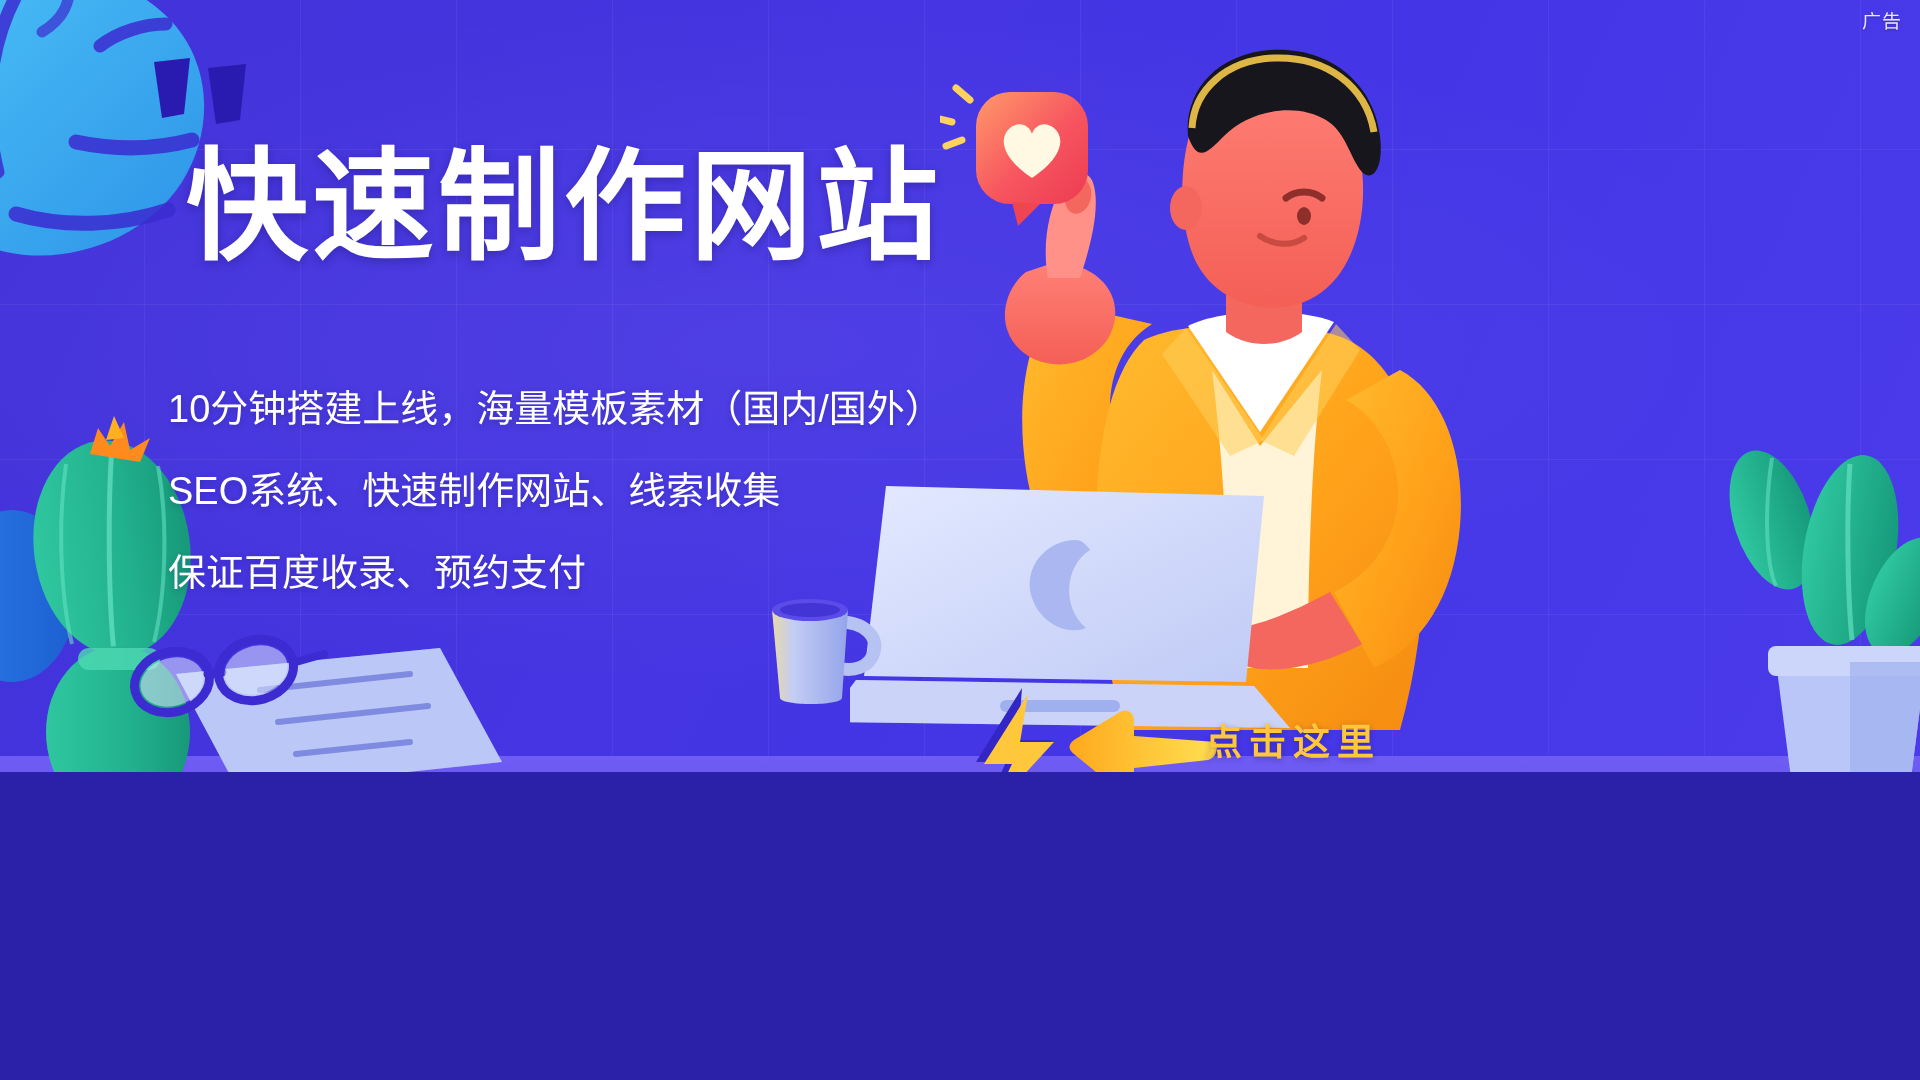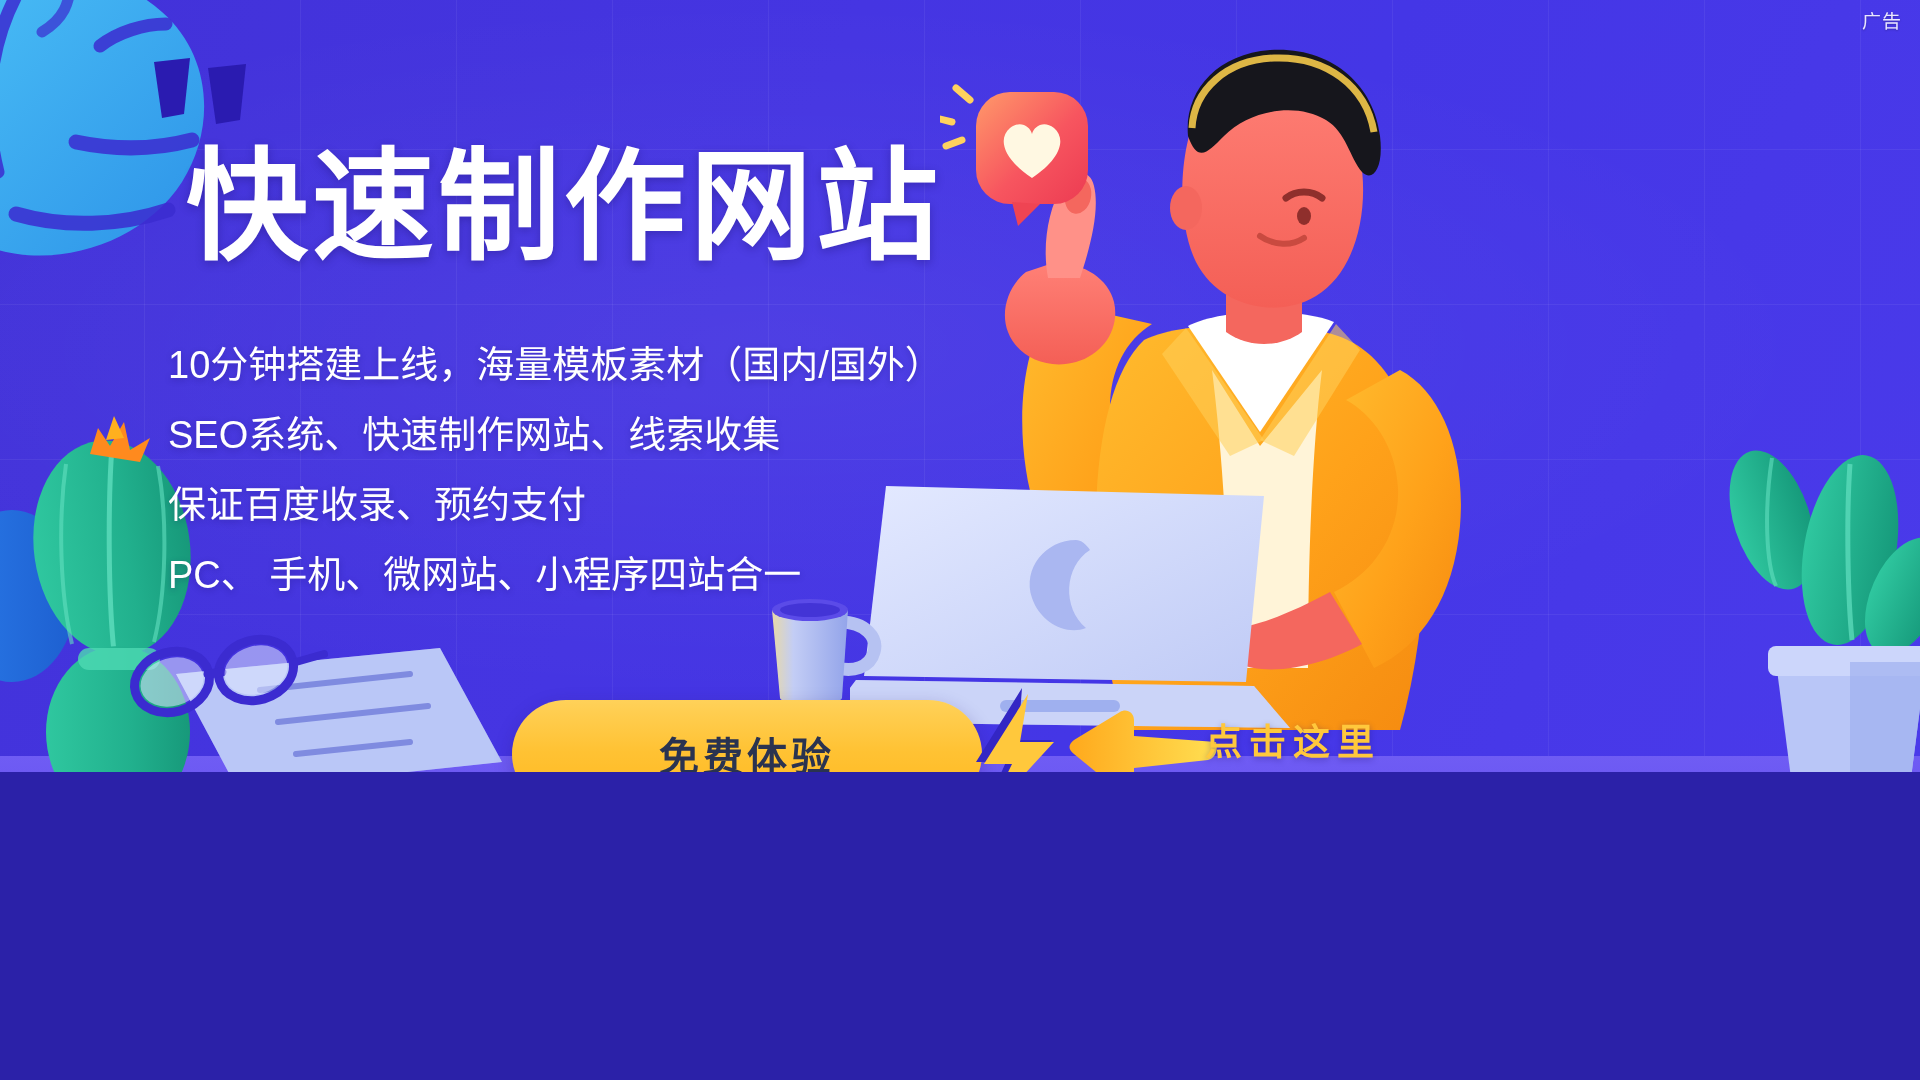--- a/index.html
+++ b/index.html
@@ -78,20 +78,21 @@
     margin-left:48px;
   }
   .bullets{
     position:absolute;left:168px;top:346px;
     width:830px;
   }
   .bullet{
     color:#ffffff;font-size:38px;line-height:1.0;
     margin-bottom:32px;white-space:nowrap;
     text-shadow:0 2px 6px rgba(20,10,90,.25);
+    margin-top:44px;
   }
 
   
   .cta-btn{
     position:absolute;left:512px;top:700px;
     width:470px;height:108px;border-radius:54px;
     background:linear-gradient(180deg,#ffd159 0%,#ffc233 48%,#ffb81f 100%);
     box-shadow:0 6px 18px rgba(40,20,120,.28);
     display:flex;align-items:center;justify-content:center;
     cursor:pointer;
@@ -338,26 +339,22 @@
   </div>
 
   <div class="ad-label">广告</div>
 
   <div class="headline">快速制作网站</div>
 
   <div class="bullets">
     <div class="bullet">10分钟搭建上线，海量模板素材（国内/国外）</div>
     <div class="bullet">SEO系统、快速制作网站、线索收集</div>
     <div class="bullet">保证百度收录、预约支付</div>
-    <div class="bullet">PC、 手机、微网站、小程序四站合一</div>
-  </div>
-
-  <div class="cta-btn">
-    <span class="cta-label">免费体验</span>
-  </div>
+  </div>
+
 
   <div class="bolt">
     <svg width="92" height="132" viewBox="0 0 92 132">
       <path d="M56 0 L10 74 L40 74 L14 132 L86 52 L52 52 Z" fill="#3326c4"></path>
       <path d="M62 6 L18 76 L46 76 L22 126 L88 54 L54 54 Z" fill="#ffc83c"></path>
     </svg>
   </div>
 
   <div class="arrow">
     <svg width="152" height="80" viewBox="0 0 152 80">

